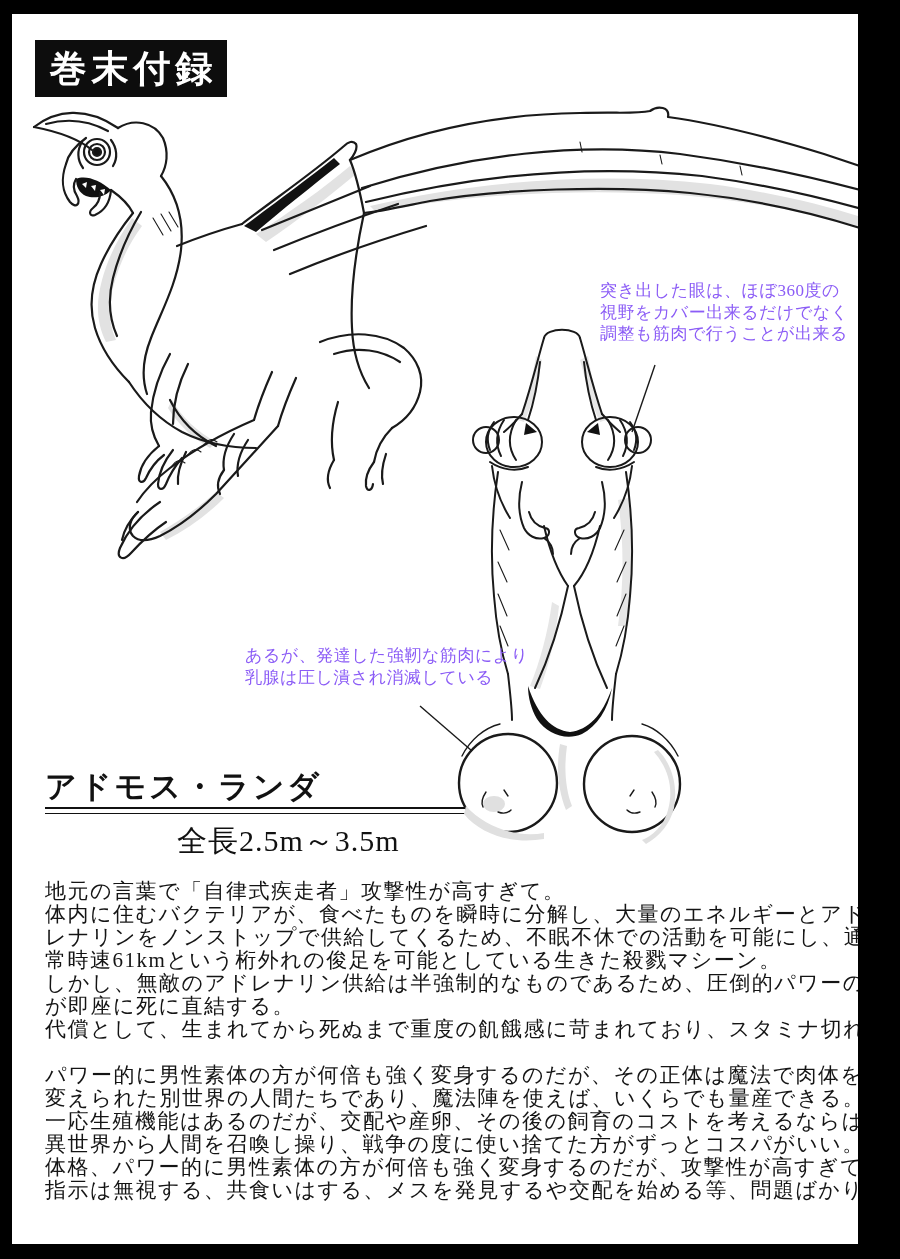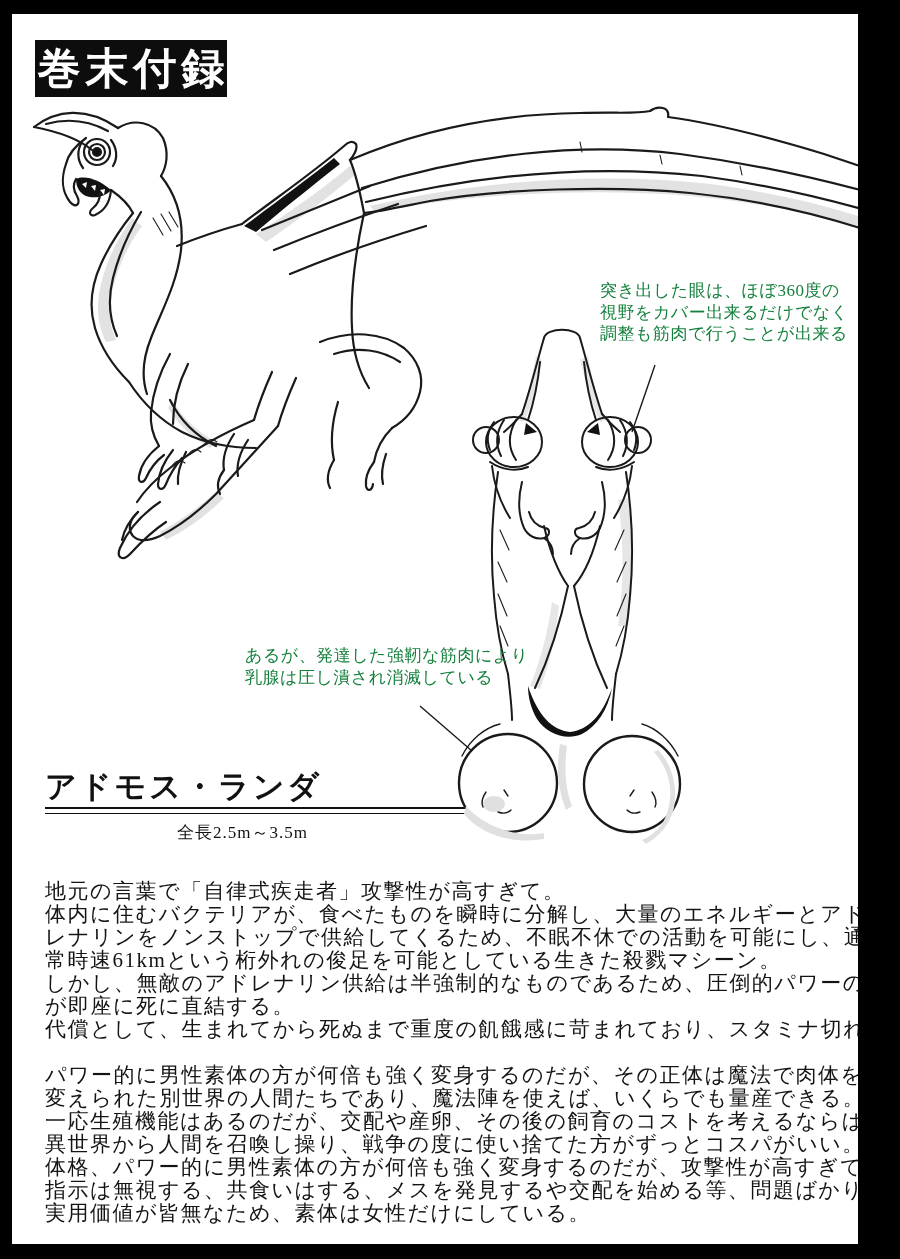--- a/index.html
+++ b/index.html
@@ -10,42 +10,42 @@
   }
   .paper{
     position:absolute;left:12px;top:14px;width:846px;height:1230px;
     background:#fff;overflow:hidden;color:#111;
   }
   .header-box{
     position:absolute;left:23px;top:26px;width:192px;height:57px;
     background:#0d0d0d;display:flex;align-items:center;justify-content:center;
   }
   .header-box span{
-    color:#fff;font-size:43px;font-weight:bold;letter-spacing:5px;
+    color:#fff;font-size:37px;font-weight:bold;letter-spacing:5px;
     padding-left:5px;line-height:1;white-space:nowrap;
   }
   .side-view{position:absolute;left:8px;top:86px;width:840px;height:475px;}
   .front-view{position:absolute;left:388px;top:306px;width:320px;height:535px;}
   .leader-lines{position:absolute;left:0;top:0;width:846px;height:1230px;pointer-events:none;}
   .note{
     position:absolute;font-size:17px;line-height:21.5px;letter-spacing:0.5px;
-    white-space:nowrap;color:#15803d;
+    white-space:nowrap;color:#8b5cf6;
   }
   .note-eye{left:588px;top:266px;}
   .note-chest{left:233px;top:631px;}
   .creature-name{
     position:absolute;left:33px;top:752px;font-size:31px;font-weight:bold;
     letter-spacing:3px;white-space:nowrap;
   }
   .title-rule{
     position:absolute;left:33px;top:793px;width:432px;height:4px;
     border-top:2.5px solid #111;border-bottom:1.5px solid #111;
   }
   .creature-length{
-    position:absolute;left:165px;top:807px;font-size:17px;letter-spacing:1px;
+    position:absolute;left:165px;top:807px;font-size:30px;letter-spacing:1px;
     white-space:nowrap;
   }
   .body-text{
     position:absolute;left:33px;font-size:21px;line-height:23px;
     letter-spacing:1.5px;white-space:nowrap;color:#141414;
   }
   .p1{top:866px;}
   .p2{top:1050px;}
 </style>
 </head>
@@ -255,16 +255,15 @@
     <div>代償として、生まれてから死ぬまで重度の飢餓感に苛まれており、スタミナ切れ</div>
   </div>
 
   <div class="body-text p2">
     <div>パワー的に男性素体の方が何倍も強く変身するのだが、その正体は魔法で肉体を</div>
     <div>変えられた別世界の人間たちであり、魔法陣を使えば、いくらでも量産できる。</div>
     <div>一応生殖機能はあるのだが、交配や産卵、その後の飼育のコストを考えるならば、</div>
     <div>異世界から人間を召喚し操り、戦争の度に使い捨てた方がずっとコスパがいい。</div>
     <div>体格、パワー的に男性素体の方が何倍も強く変身するのだが、攻撃性が高すぎて、</div>
     <div>指示は無視する、共食いはする、メスを発見するや交配を始める等、問題ばかりで</div>
-    <div>実用価値が皆無なため、素体は女性だけにしている。</div>
   </div>
 
 </div>
 
 </body></html>

